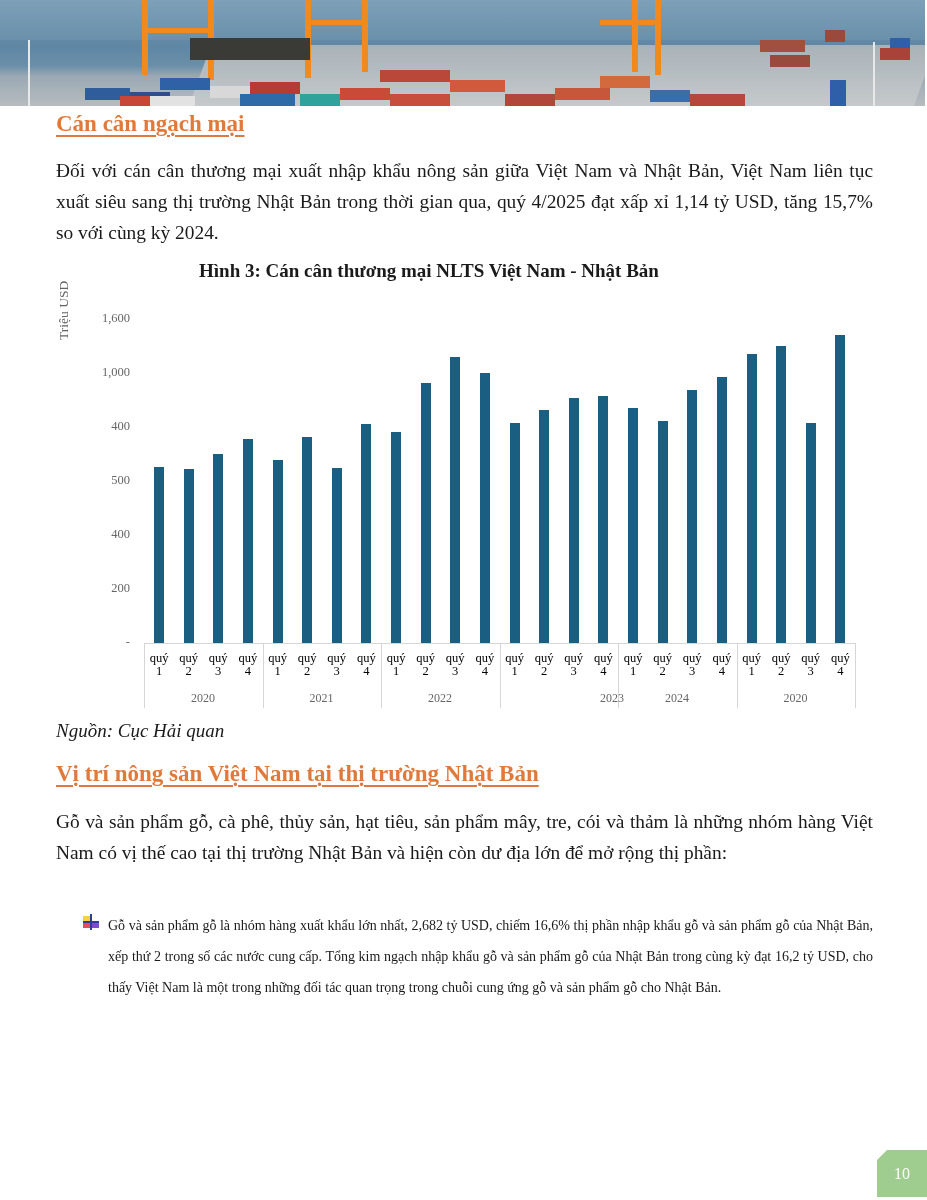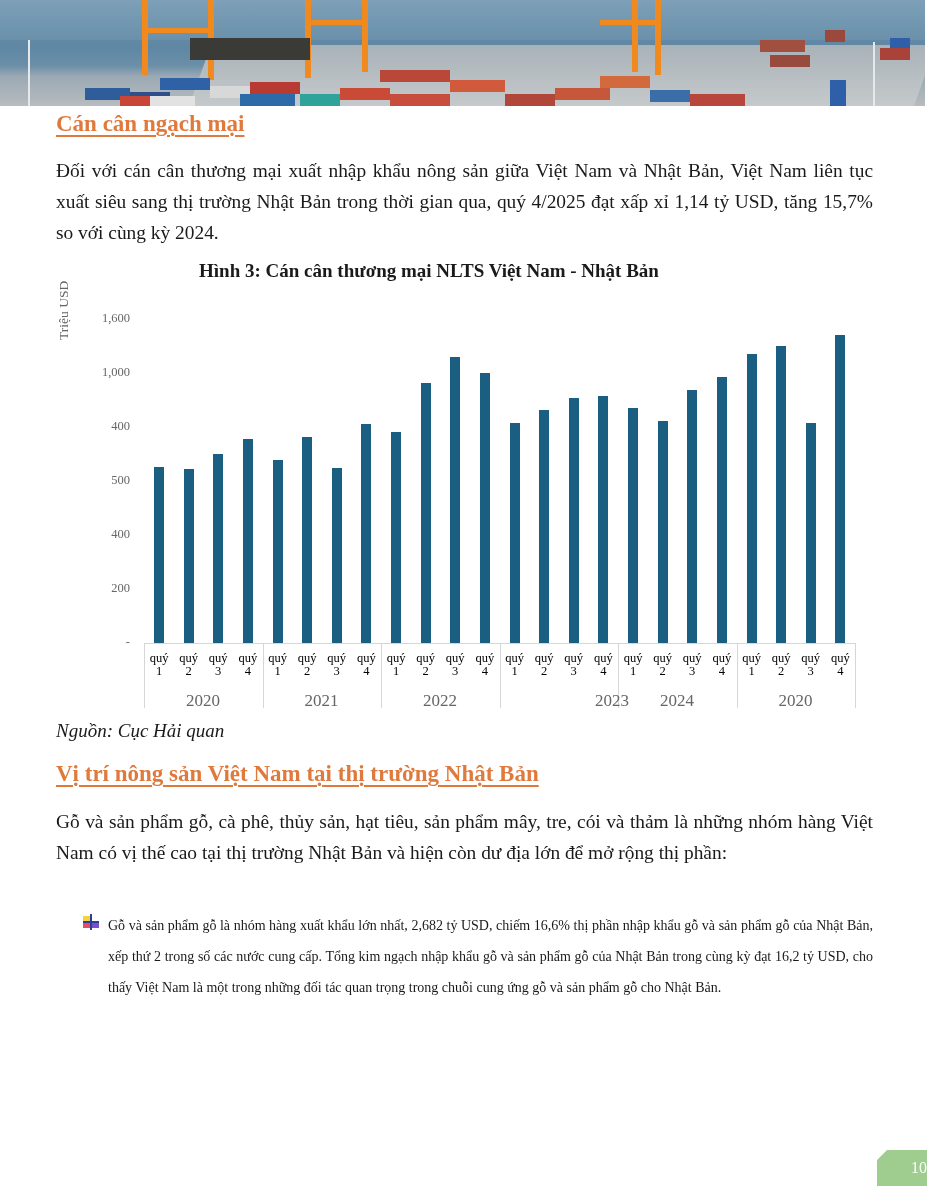--- a/index.html
+++ b/index.html
@@ -13,26 +13,26 @@
   .pole{position:absolute;width:2px;background:#e6e8ea;}
   .h-title{position:absolute;left:56px;font-weight:bold;font-size:23px;color:#e07a3c;text-decoration:underline;text-decoration-thickness:2px;text-underline-offset:4px;margin:0;white-space:nowrap;}
   .para{position:absolute;left:56px;width:817px;font-size:19.4px;line-height:31px;text-align:justify;margin:0;}
   .fig-title{position:absolute;left:0;width:858px;top:260px;text-align:center;font-weight:bold;font-size:19px;margin:0;}
   .ytick{position:absolute;width:50px;text-align:right;font-size:12.5px;color:#666;}
   .ylabel{position:absolute;left:56px;top:340px;transform:rotate(-90deg);transform-origin:left top;font-size:13.5px;color:#666;white-space:nowrap;}
   .bar{position:absolute;width:10px;background:#1a5e82;}
   .baseline{position:absolute;left:144px;top:643px;width:711px;height:1px;background:#d6d6d6;}
   .sep{position:absolute;top:643px;width:1px;height:65px;background:#d6d6d6;}
   .qlbl{position:absolute;width:28px;text-align:center;font-size:12.5px;line-height:13px;color:#000000;top:652px;}
-  .ylbl{position:absolute;width:118px;text-align:center;font-size:17px;color:#666;top:691px;}
+  .ylbl{position:absolute;width:118px;text-align:center;font-size:12px;color:#666;top:691px;}
   .source{position:absolute;left:56px;top:720px;font-style:italic;font-size:19px;margin:0;}
   .bullet-wrap{position:absolute;left:83px;top:910px;width:790px;}
   .bullet-icon{position:absolute;left:0;top:4px;width:16px;height:16px;}
   .bullet-text{margin-left:25px;font-size:14px;line-height:31px;text-align:justify;}
-  .page-badge{position:absolute;left:877px;top:1150px;width:50px;height:36px;background:#9fcd90;color:#fff;font-size:16px;display:flex;align-items:center;justify-content:flex-end;clip-path:polygon(10px 0,100% 0,100% 100%,0 100%,0 10px);}
+  .page-badge{position:absolute;left:877px;top:1150px;width:50px;height:47px;background:#9fcd90;color:#fff;font-size:16px;display:flex;align-items:center;justify-content:center;clip-path:polygon(10px 0,100% 0,100% 100%,0 100%,0 10px);}
 </style>
 </head>
 <body>
 
 <div class="banner">
   <div class="sky"></div>
   <div class="quay"></div>
   <div class="pole" style="left:28px;top:40px;height:66px;"></div>
   <div class="pole" style="left:873px;top:42px;height:64px;"></div>
 

